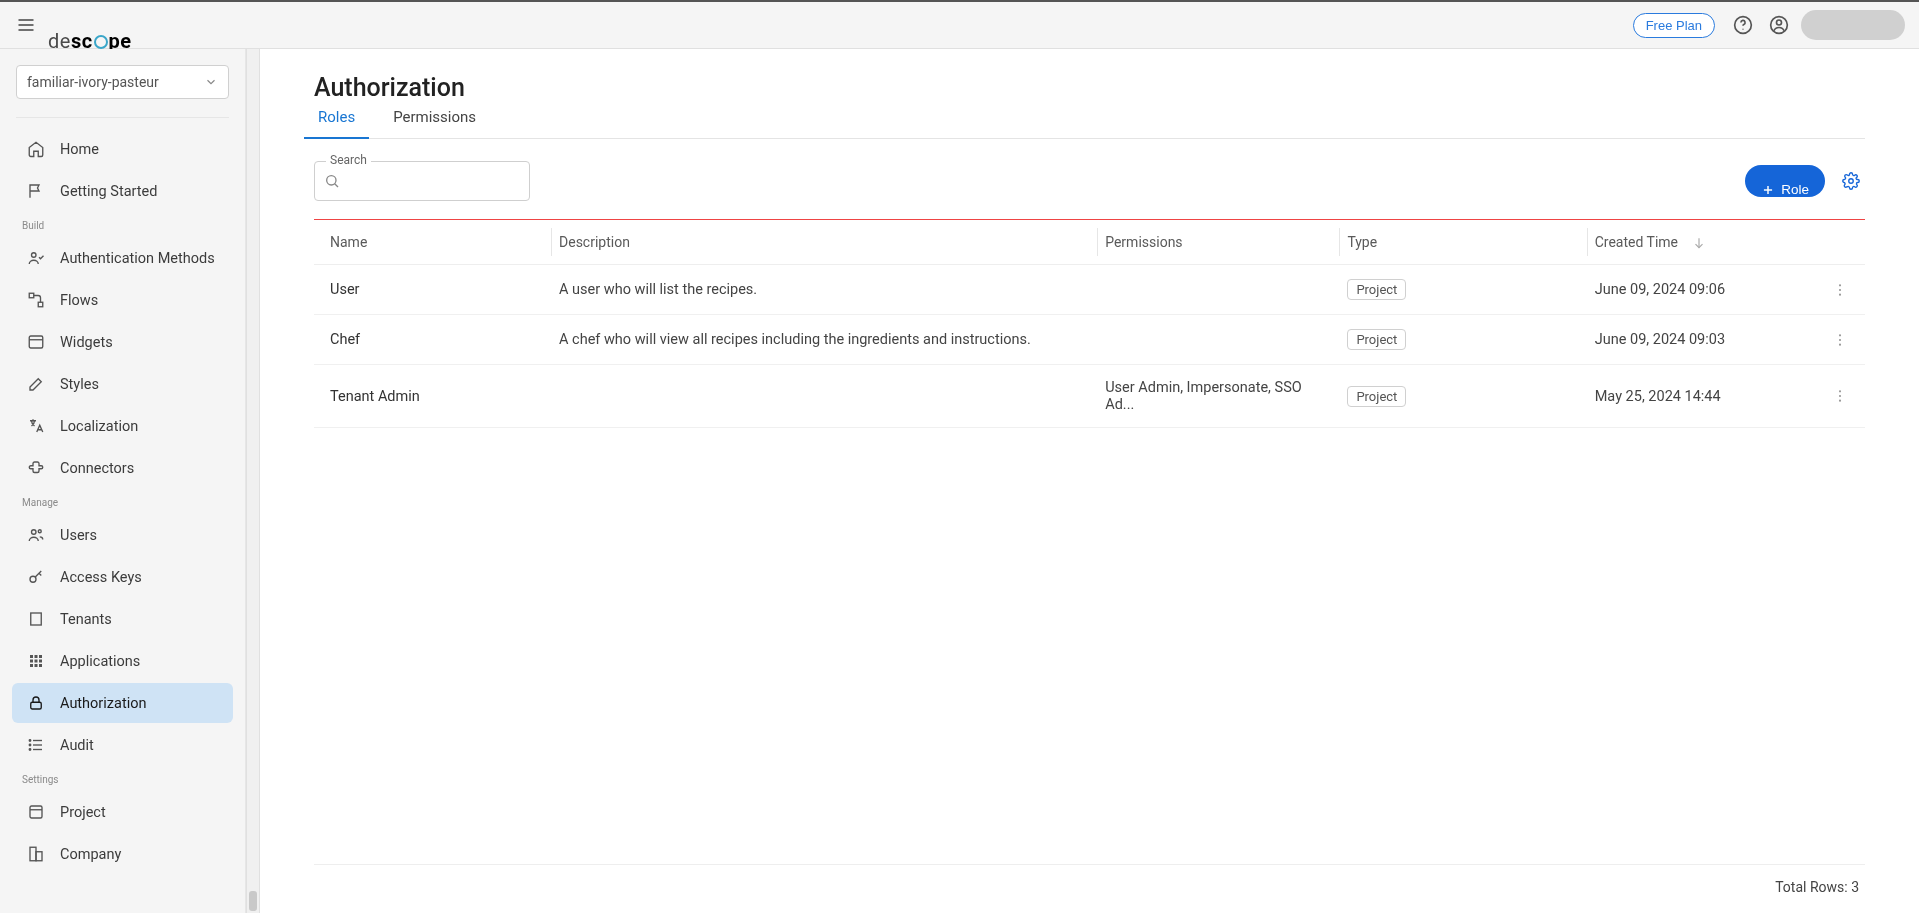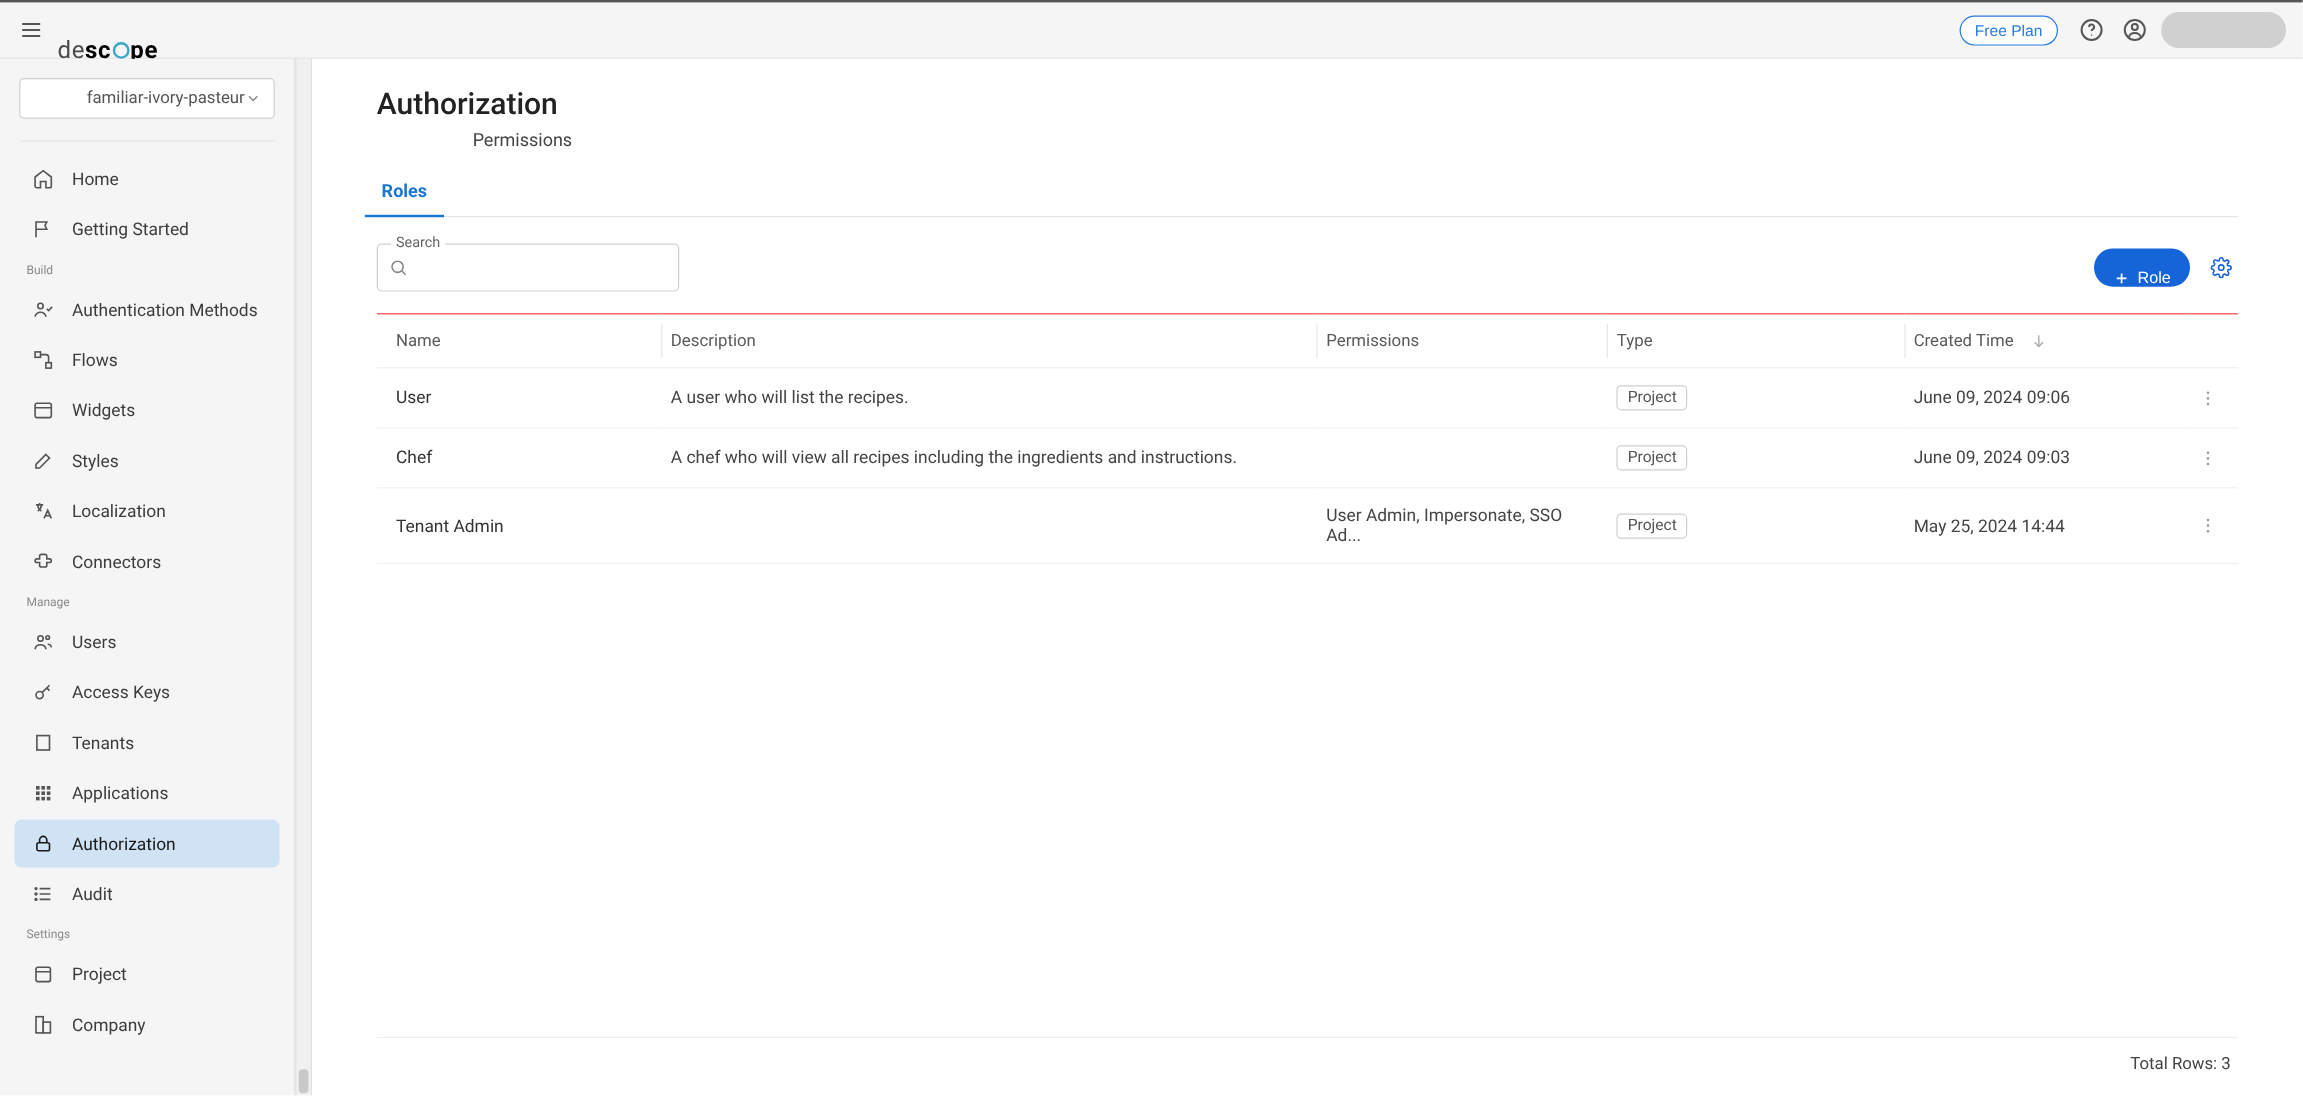--- a/index.html
+++ b/index.html
@@ -42,21 +42,21 @@
     background:#f5f5f5;
     border-right:1px solid #e6e6e6;
     display:flex;flex-direction:column;
     padding:16px 8px 16px 8px;
     overflow-y:auto;
   }
   .project-selector {
     margin: 0 8px 18px 8px;
     border:1px solid #d0d0d0; border-radius:4px; background:#fff;
     height:34px; display:flex;align-items:center;padding:0 10px;
-    font-size:14px;color:#555;cursor:pointer;justify-content:flex-end;
+    font-size:14px;color:#555;cursor:pointer;justify-content:space-between;
   }
   .divider { height:1px;background:#e6e6e6;margin:0 8px 10px 8px;}
   .nav-section-label { font-size:10px;color:#8a8a8a;padding:8px 14px 6px 14px;}
   .nav-item {
     display:flex;align-items:center;gap:14px;
     height:40px;padding:0 14px;border-radius:6px;
     font-size:14.5px;color:#3c3c3c;cursor:pointer;margin:1px 4px;
   }
   .nav-item.active { background:#cfe3f5; color:#1a1a1a;}
   .nav-item .nic { width:20px;height:20px;display:flex;align-items:center;justify-content:center;color:#555;flex:0 0 auto;}
@@ -68,25 +68,25 @@
 
   
   .main { flex:1; display:flex;flex-direction:column; padding: 24px 54px 0 54px; min-width:0; background:#fff;}
   .page-title { font-size:25px; font-weight:500; color:#222; margin-bottom:6px;}
   .page-sub { font-size:14px; color:#555; margin-bottom:22px;}
   .learn-more { color:#1976d2; text-decoration:none; cursor:pointer; margin-left:4px;}
   .learn-more .ext { margin-left:4px; display:inline-flex; vertical-align:middle;}
 
   .tabs { display:flex; gap:30px; border-bottom:1px solid #e4e4e4; }
   .tab { padding:0 4px 12px 4px; font-size:15px; color:#444; cursor:pointer; position:relative;}
-  .tab.active { color:#1976d2; font-weight:700;margin-top:42px;}
+  .tab.active { color:#1976d2; font-weight:400;}
   .tab.active::after { content:""; position:absolute; left:-10px; right:-10px; bottom:-1px; height:2px; background:#1976d2;}
 
   .toolbar { display:flex; align-items:center; margin-top:22px; margin-bottom:18px;}
-  .search-wrap { position:relative; width:252px;}
+  .search-wrap { position:relative; width:216px;}
   .search-label { position:absolute; top:-8px; left:12px; background:#fff; padding:0 4px; font-size:12px; color:#666;}
   .search-input {
     width:100%; height:40px; border:1px solid #cfcfcf; border-radius:4px;
     padding:0 10px 0 34px; font-size:14px; color:#333; outline:none;
   }
   .search-icon { position:absolute; left:10px; top:50%; transform:translateY(-50%); color:#888; pointer-events:none;}
   .toolbar-spacer { flex:1;}
   .add-role-btn {
     display:flex;align-items:flex-end;gap:6px;background:#1565d8;color:#fff;border:none;
     border-radius:16px;height:32px;padding:0 16px;font-size:13.5px;font-weight:500;cursor:pointer;

